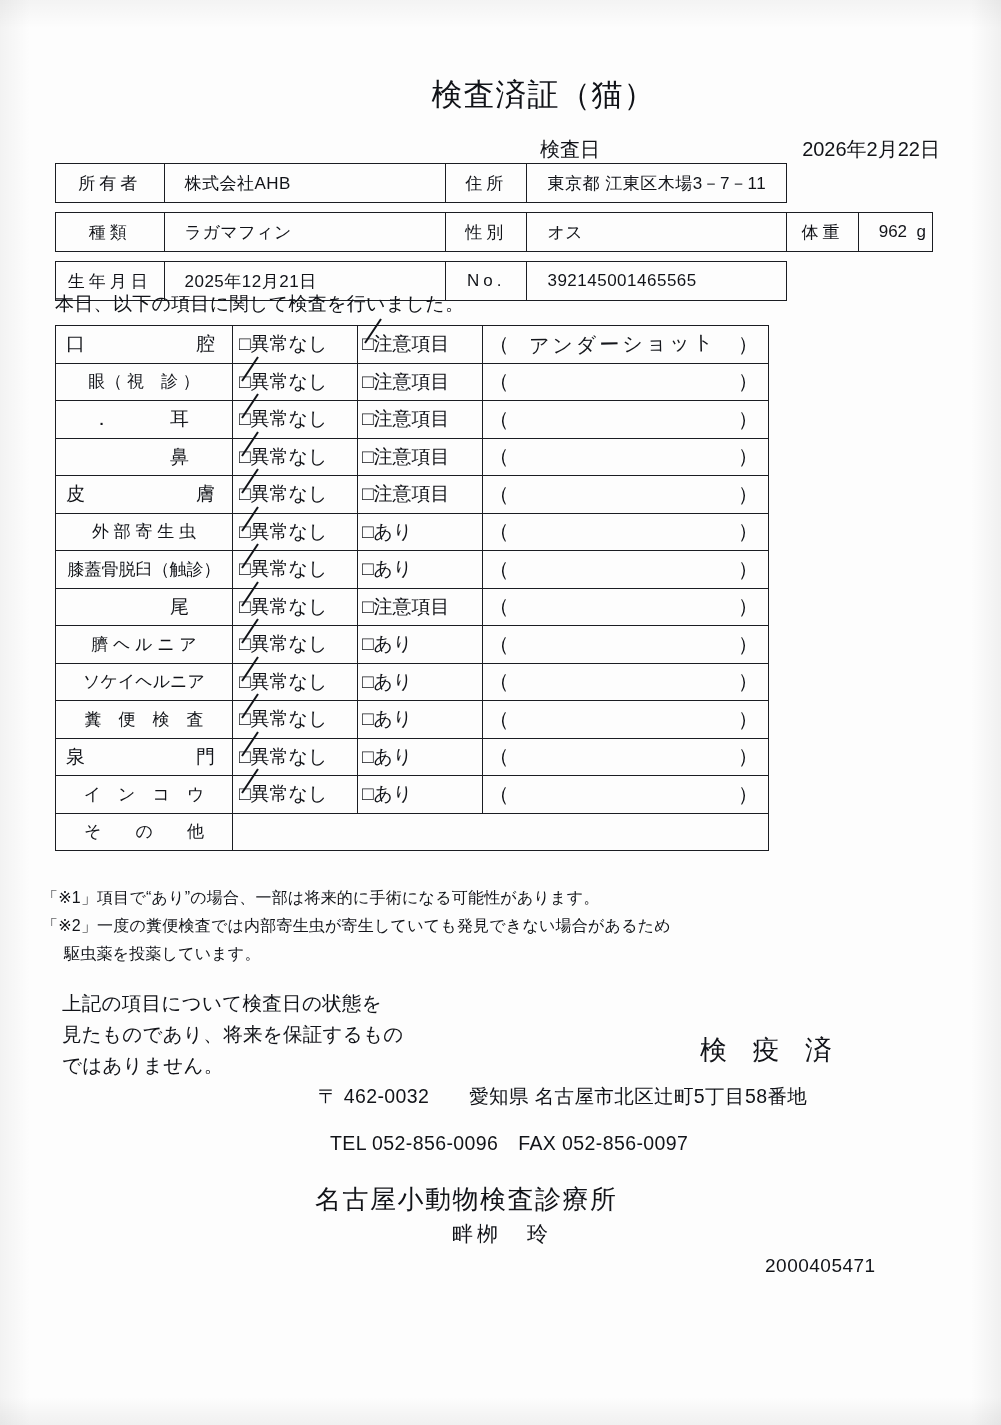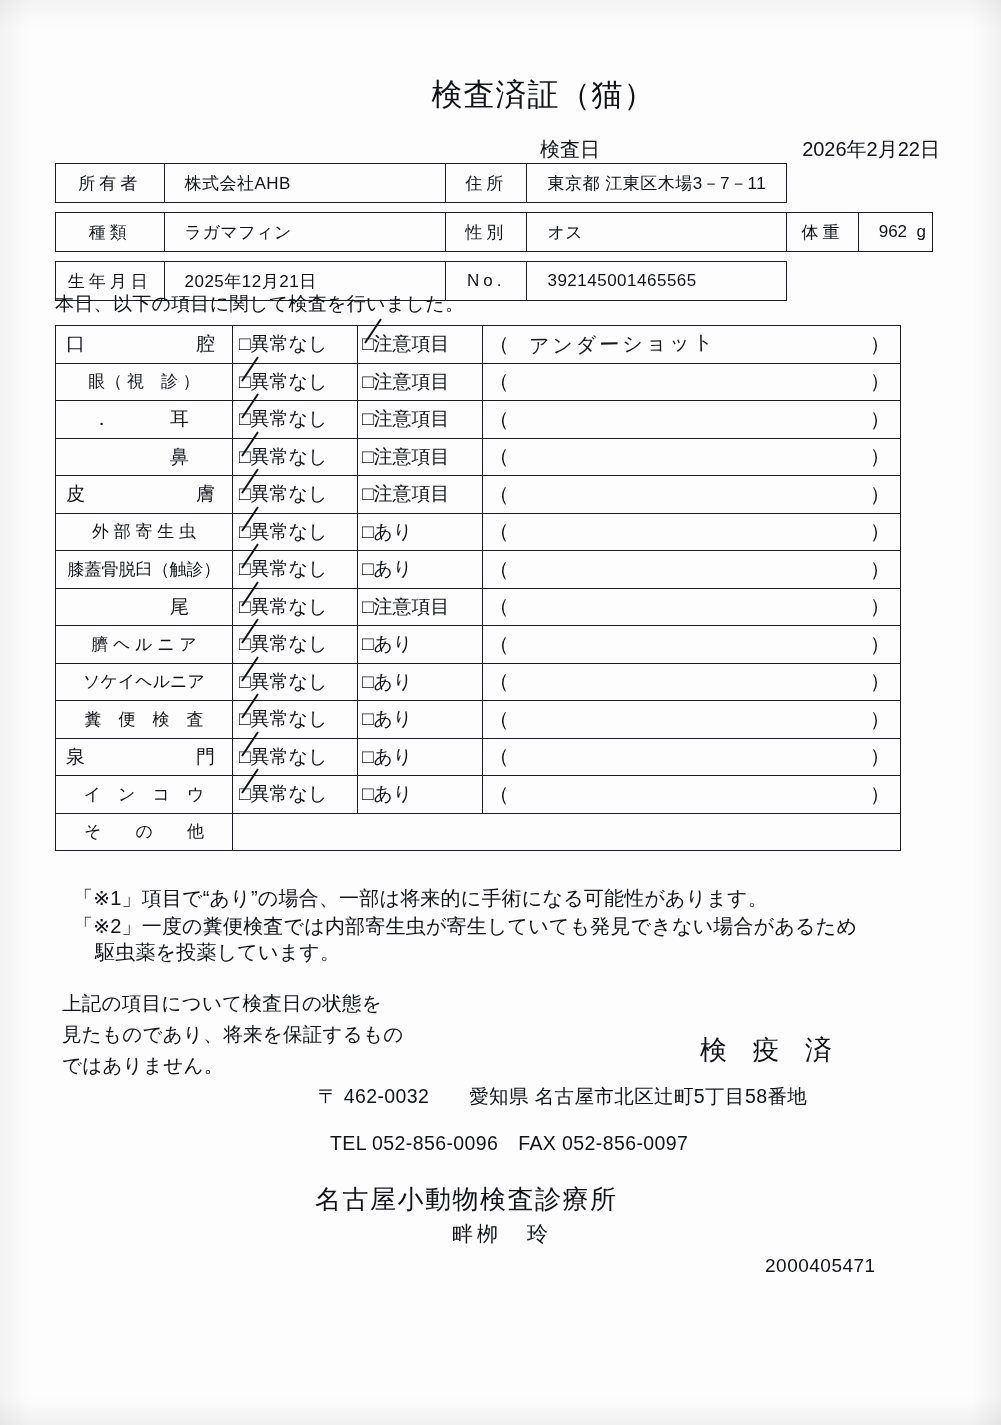--- a/index.html
+++ b/index.html
@@ -89,21 +89,21 @@
     top: 291px;
     font-size: 19px;
     letter-spacing: 0.3px;
   }
 
   
   .checks {
     position: absolute;
     left: 55px;
     top: 325px;
-    width: 846px;
+    width: 714px;
     border-collapse: collapse;
     font-size: 19px;
   }
   .checks td {
     border: 1.6px solid #1b1d22;
     height: 36.5px;
     padding: 0;
     vertical-align: middle;
   }
   .checks td.item {
@@ -151,28 +151,28 @@
     left: 1px;
     top: -14px;
     width: 26px;
     height: 30px;
     pointer-events: none;
   }
 
   
   .footnotes {
     position: absolute;
-    left: 73px;
+    left: 42px;
     top: 884px;
-    font-size: 20px;
+    font-size: 16px;
     line-height: 28px;
     letter-spacing: 0.2px;
   }
   .footnotes div { white-space: nowrap; }
-  .indent { padding-left: 22px; font-family: Liberation Mono, monospace; }
+  .indent { padding-left: 22px; }
 
   .disclaimer {
     position: absolute;
     left: 62px;
     top: 988px;
     font-size: 19.5px;
     line-height: 31px;
     letter-spacing: 0.3px;
   }
 

